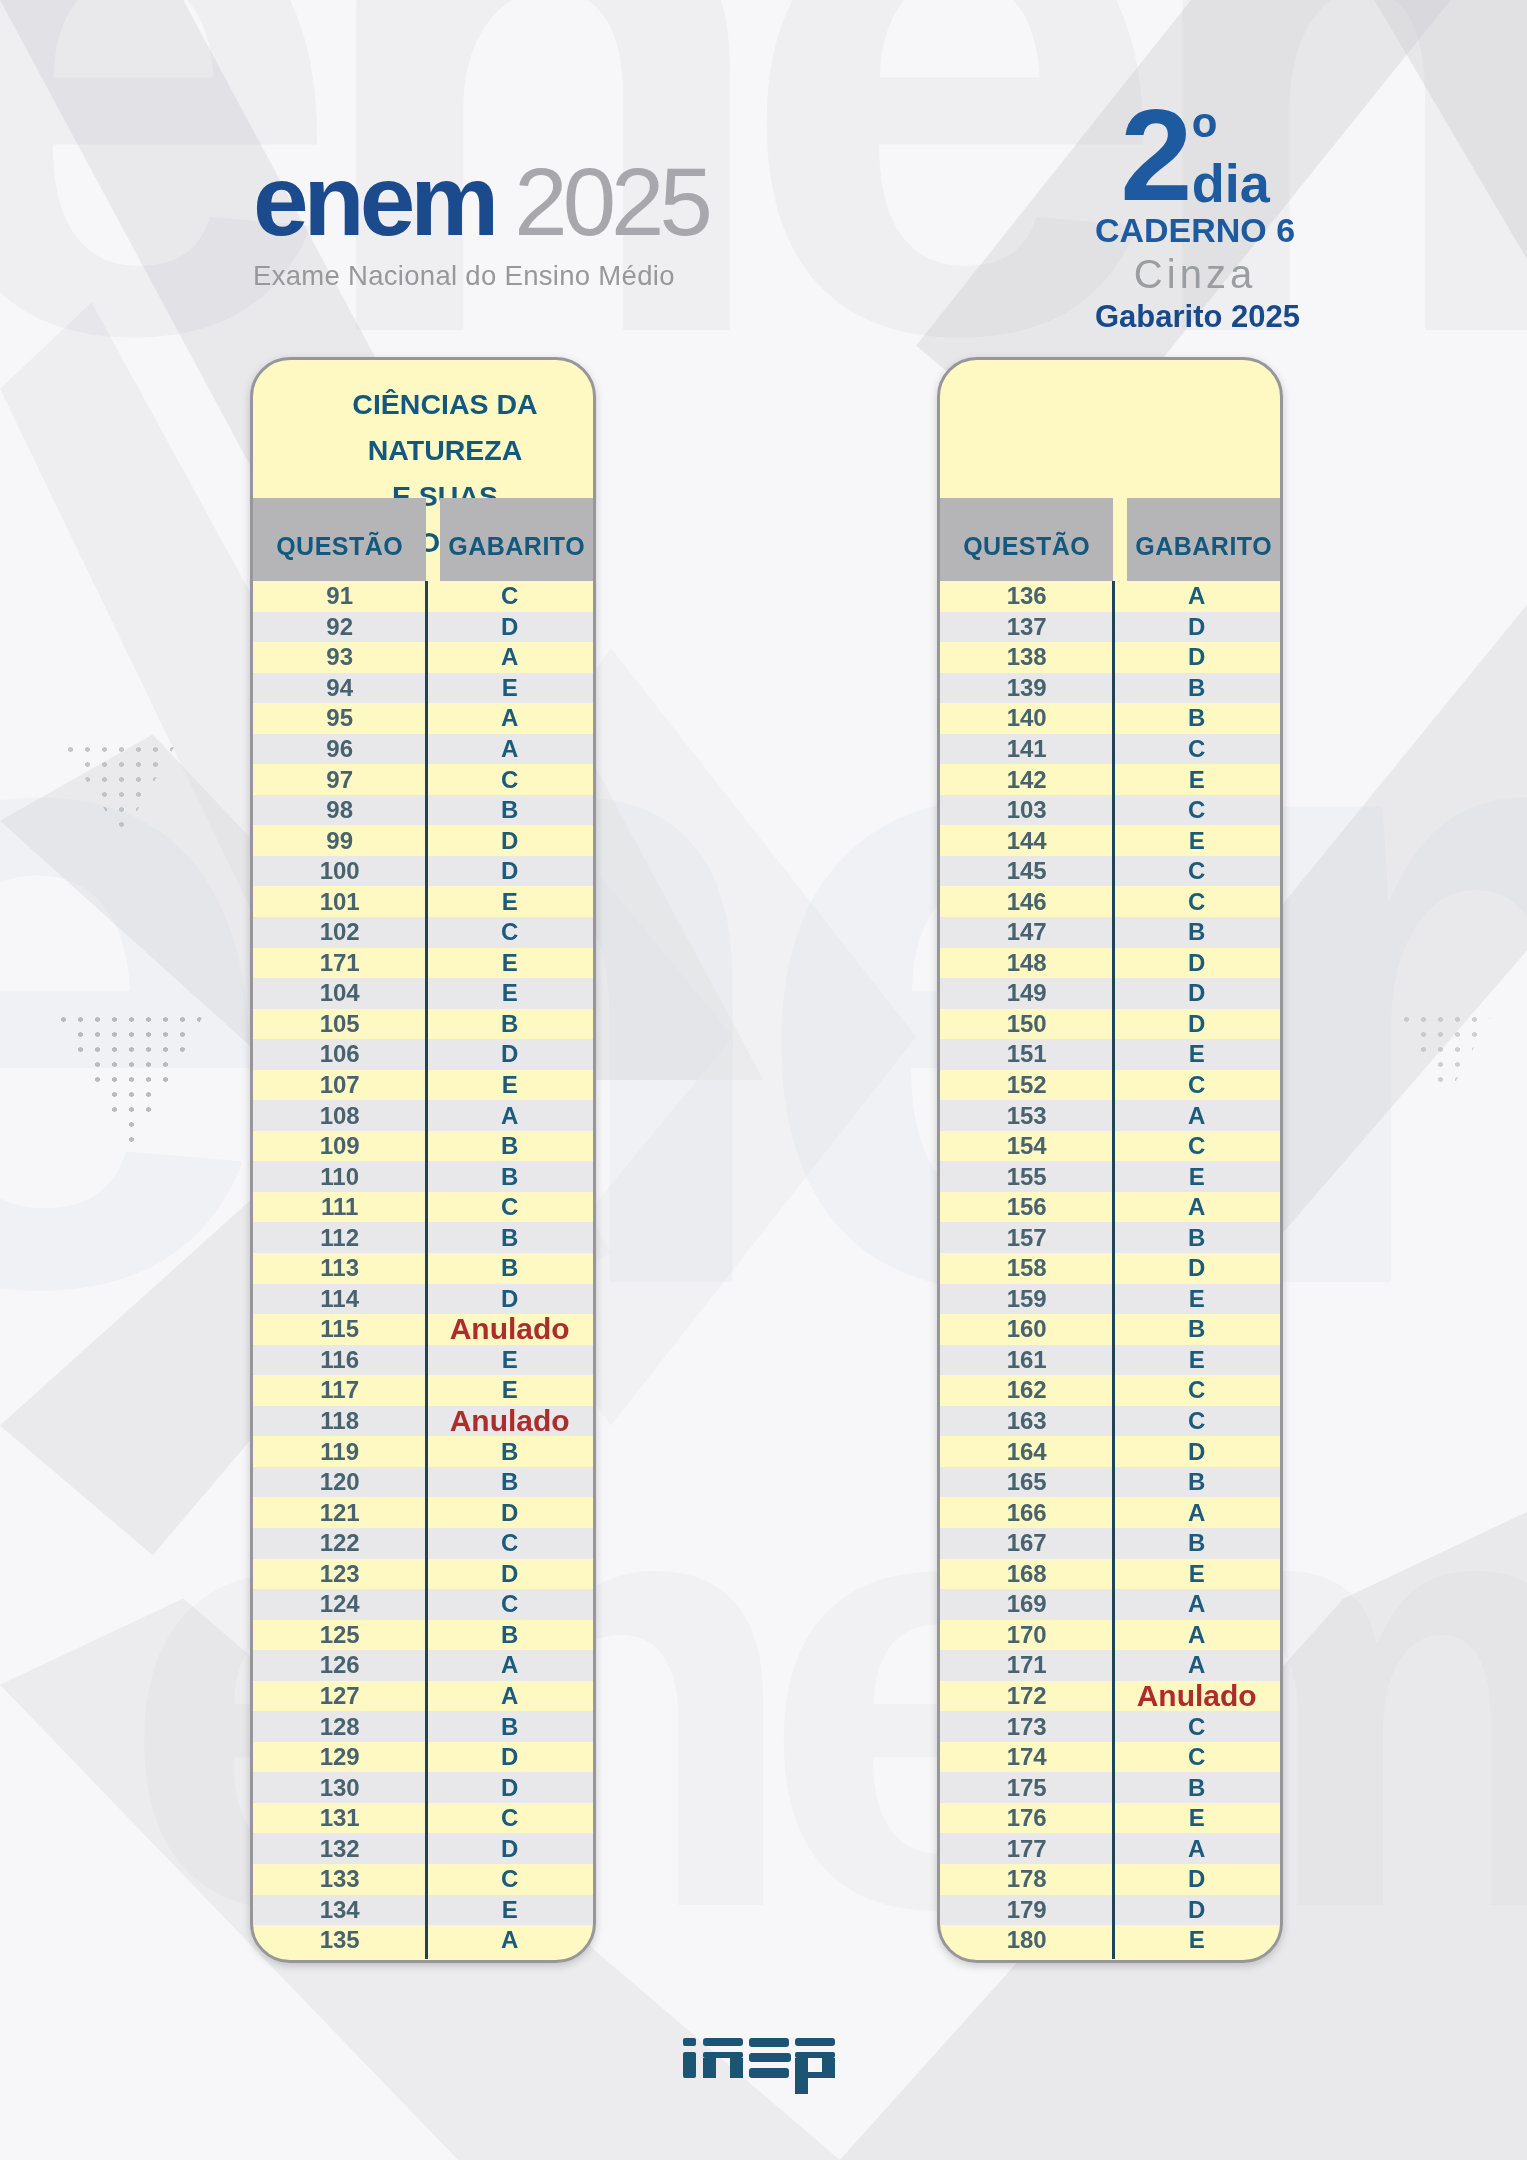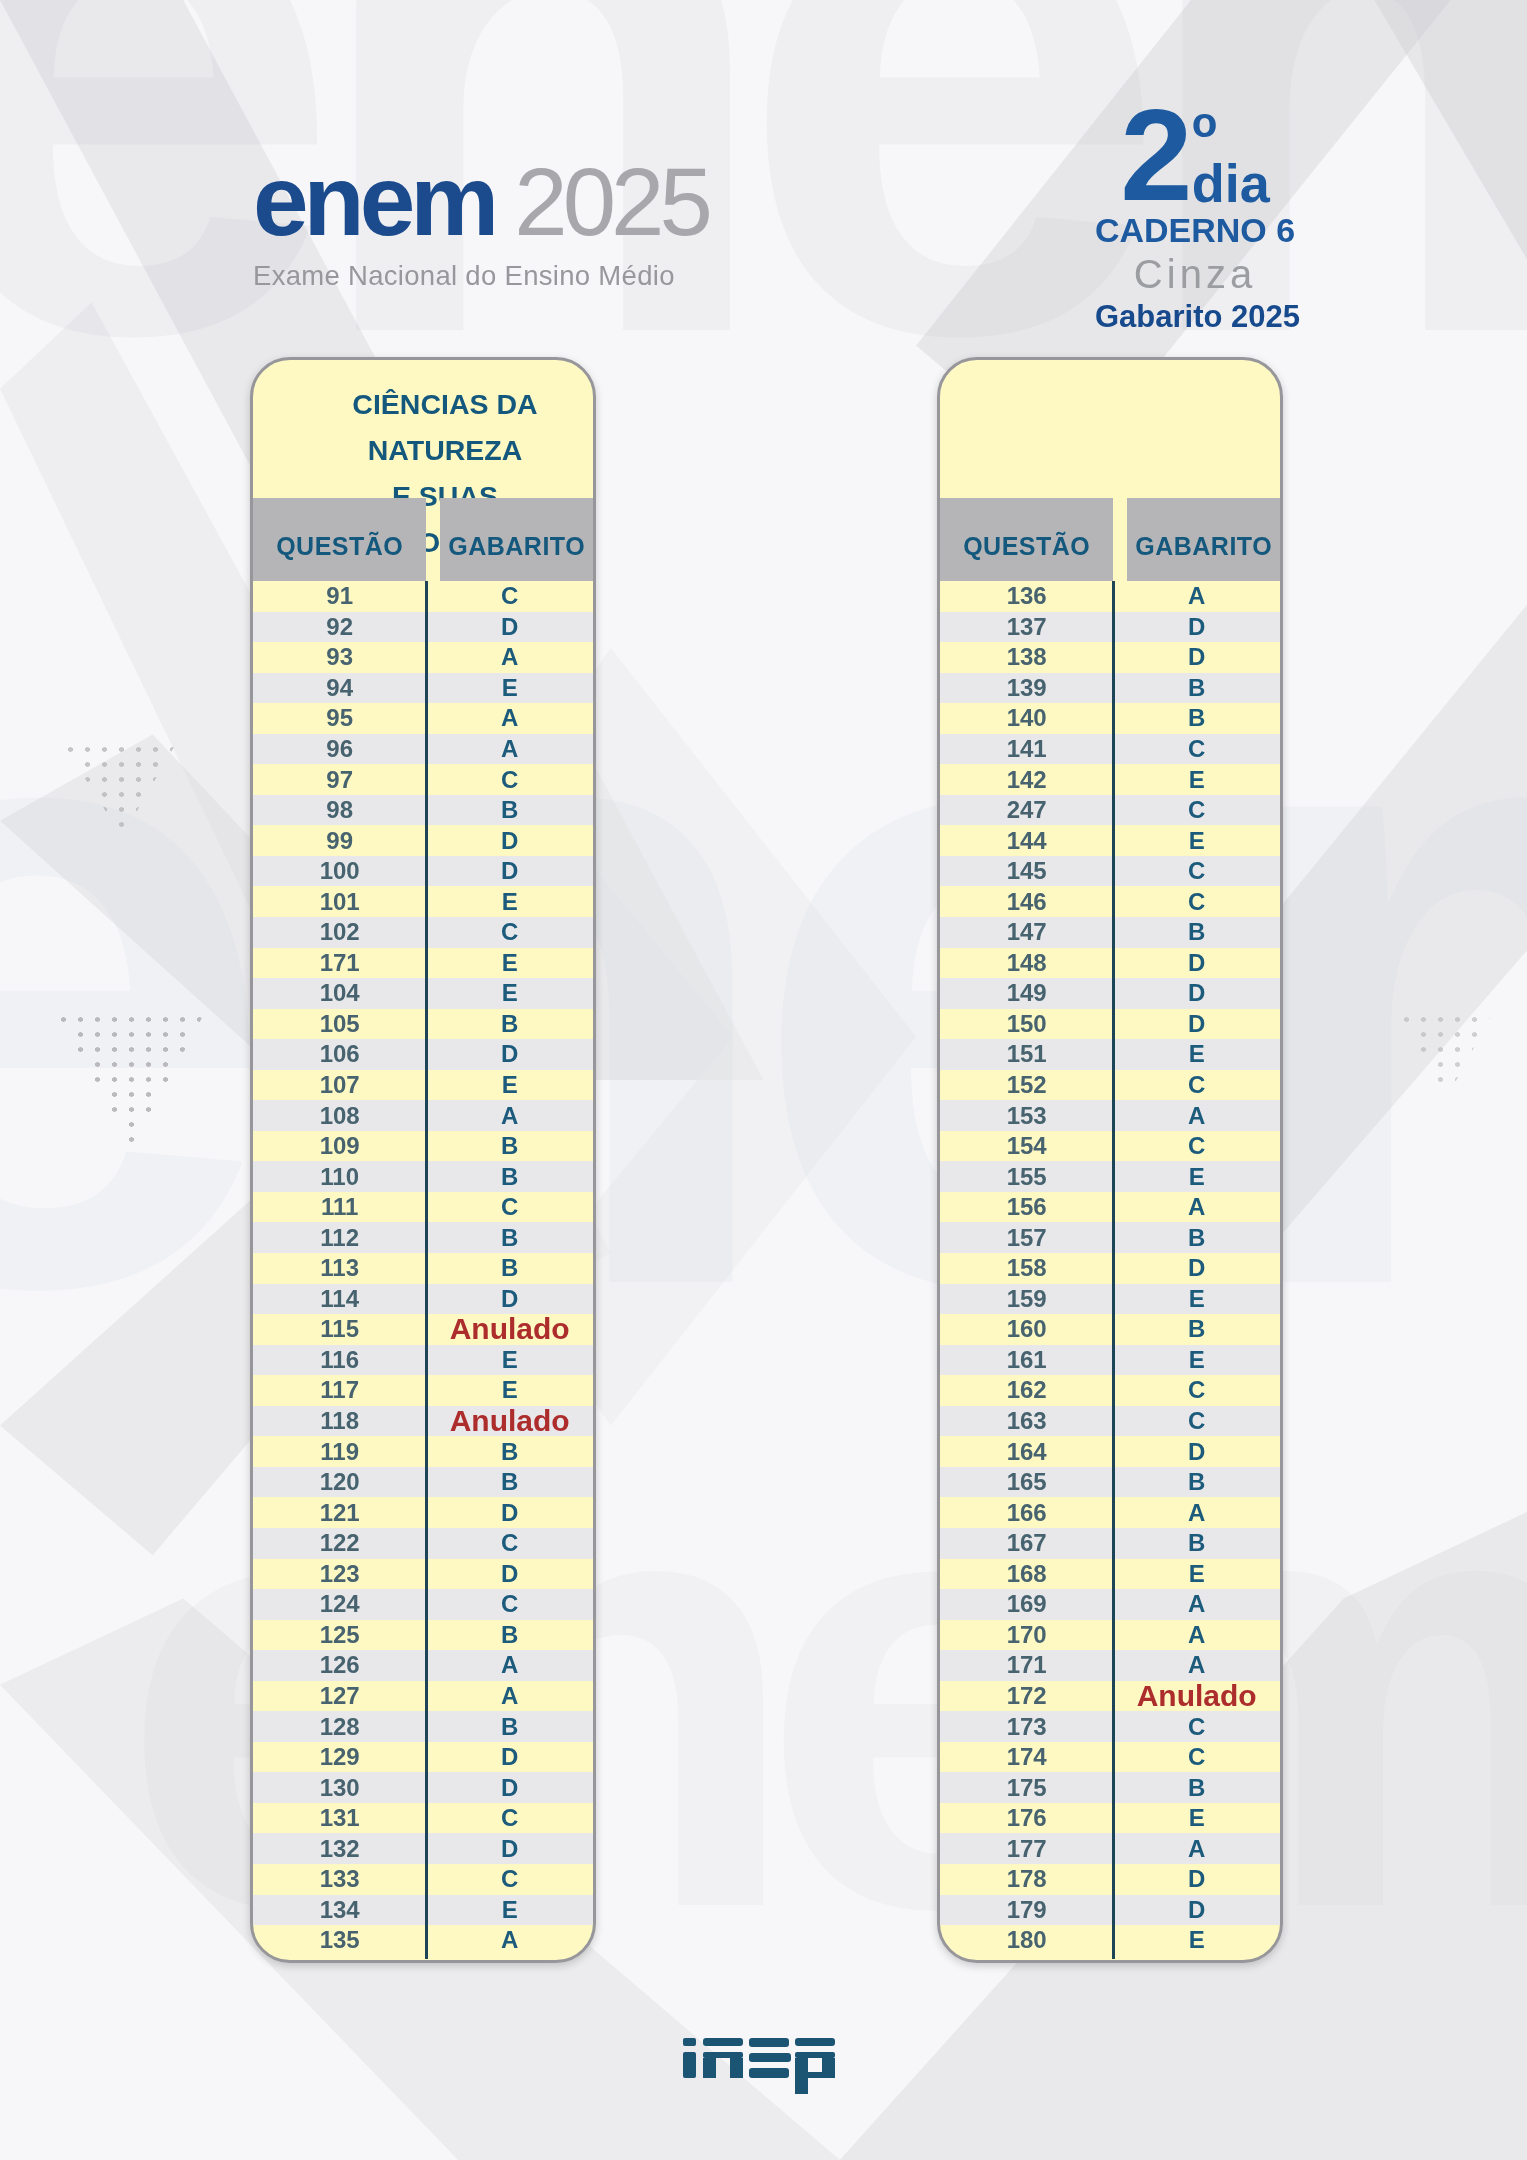--- a/index.html
+++ b/index.html
@@ -356,21 +356,21 @@
       </div>
       <div class="trow alt">
         <div class="td td-q">141</div>
         <div class="td td-a">C</div>
       </div>
       <div class="trow">
         <div class="td td-q">142</div>
         <div class="td td-a">E</div>
       </div>
       <div class="trow alt">
-        <div class="td td-q">247</div>
+        <div class="td td-q">103</div>
         <div class="td td-a">C</div>
       </div>
       <div class="trow">
         <div class="td td-q">144</div>
         <div class="td td-a">E</div>
       </div>
       <div class="trow alt">
         <div class="td td-q">145</div>
         <div class="td td-a">C</div>
       </div>

